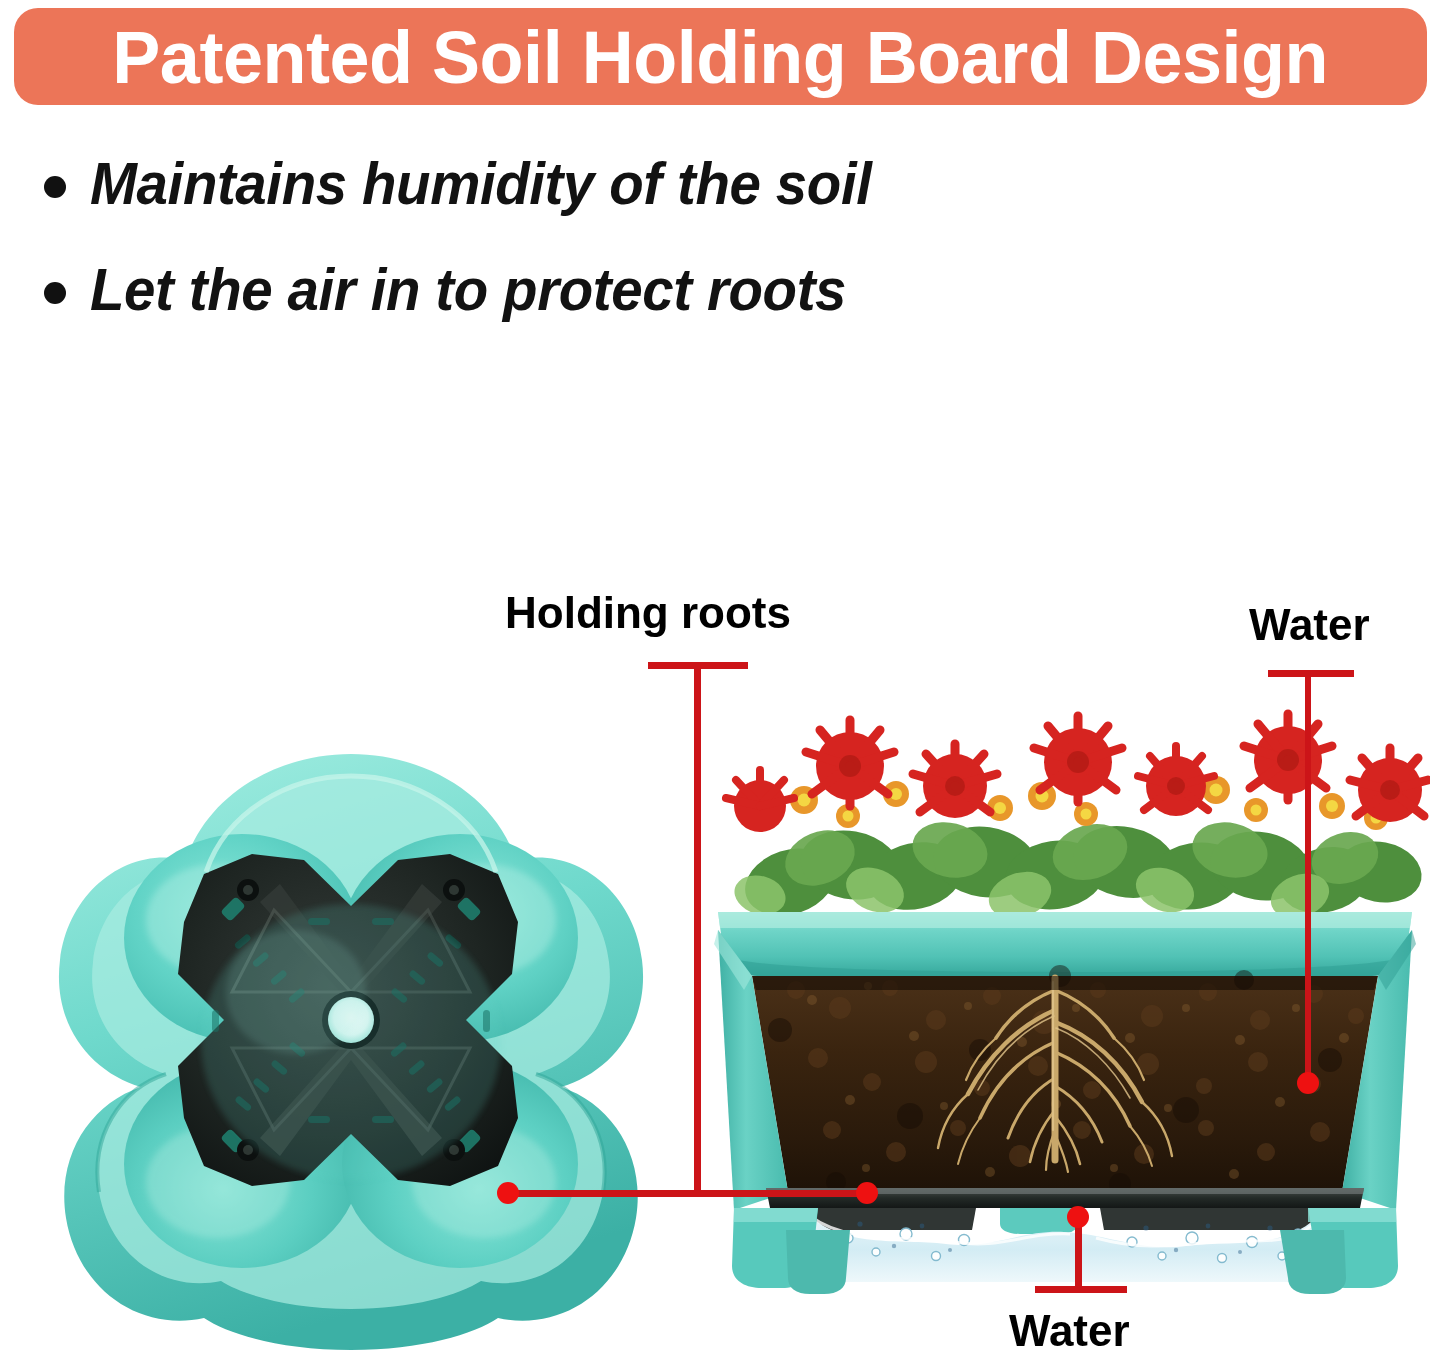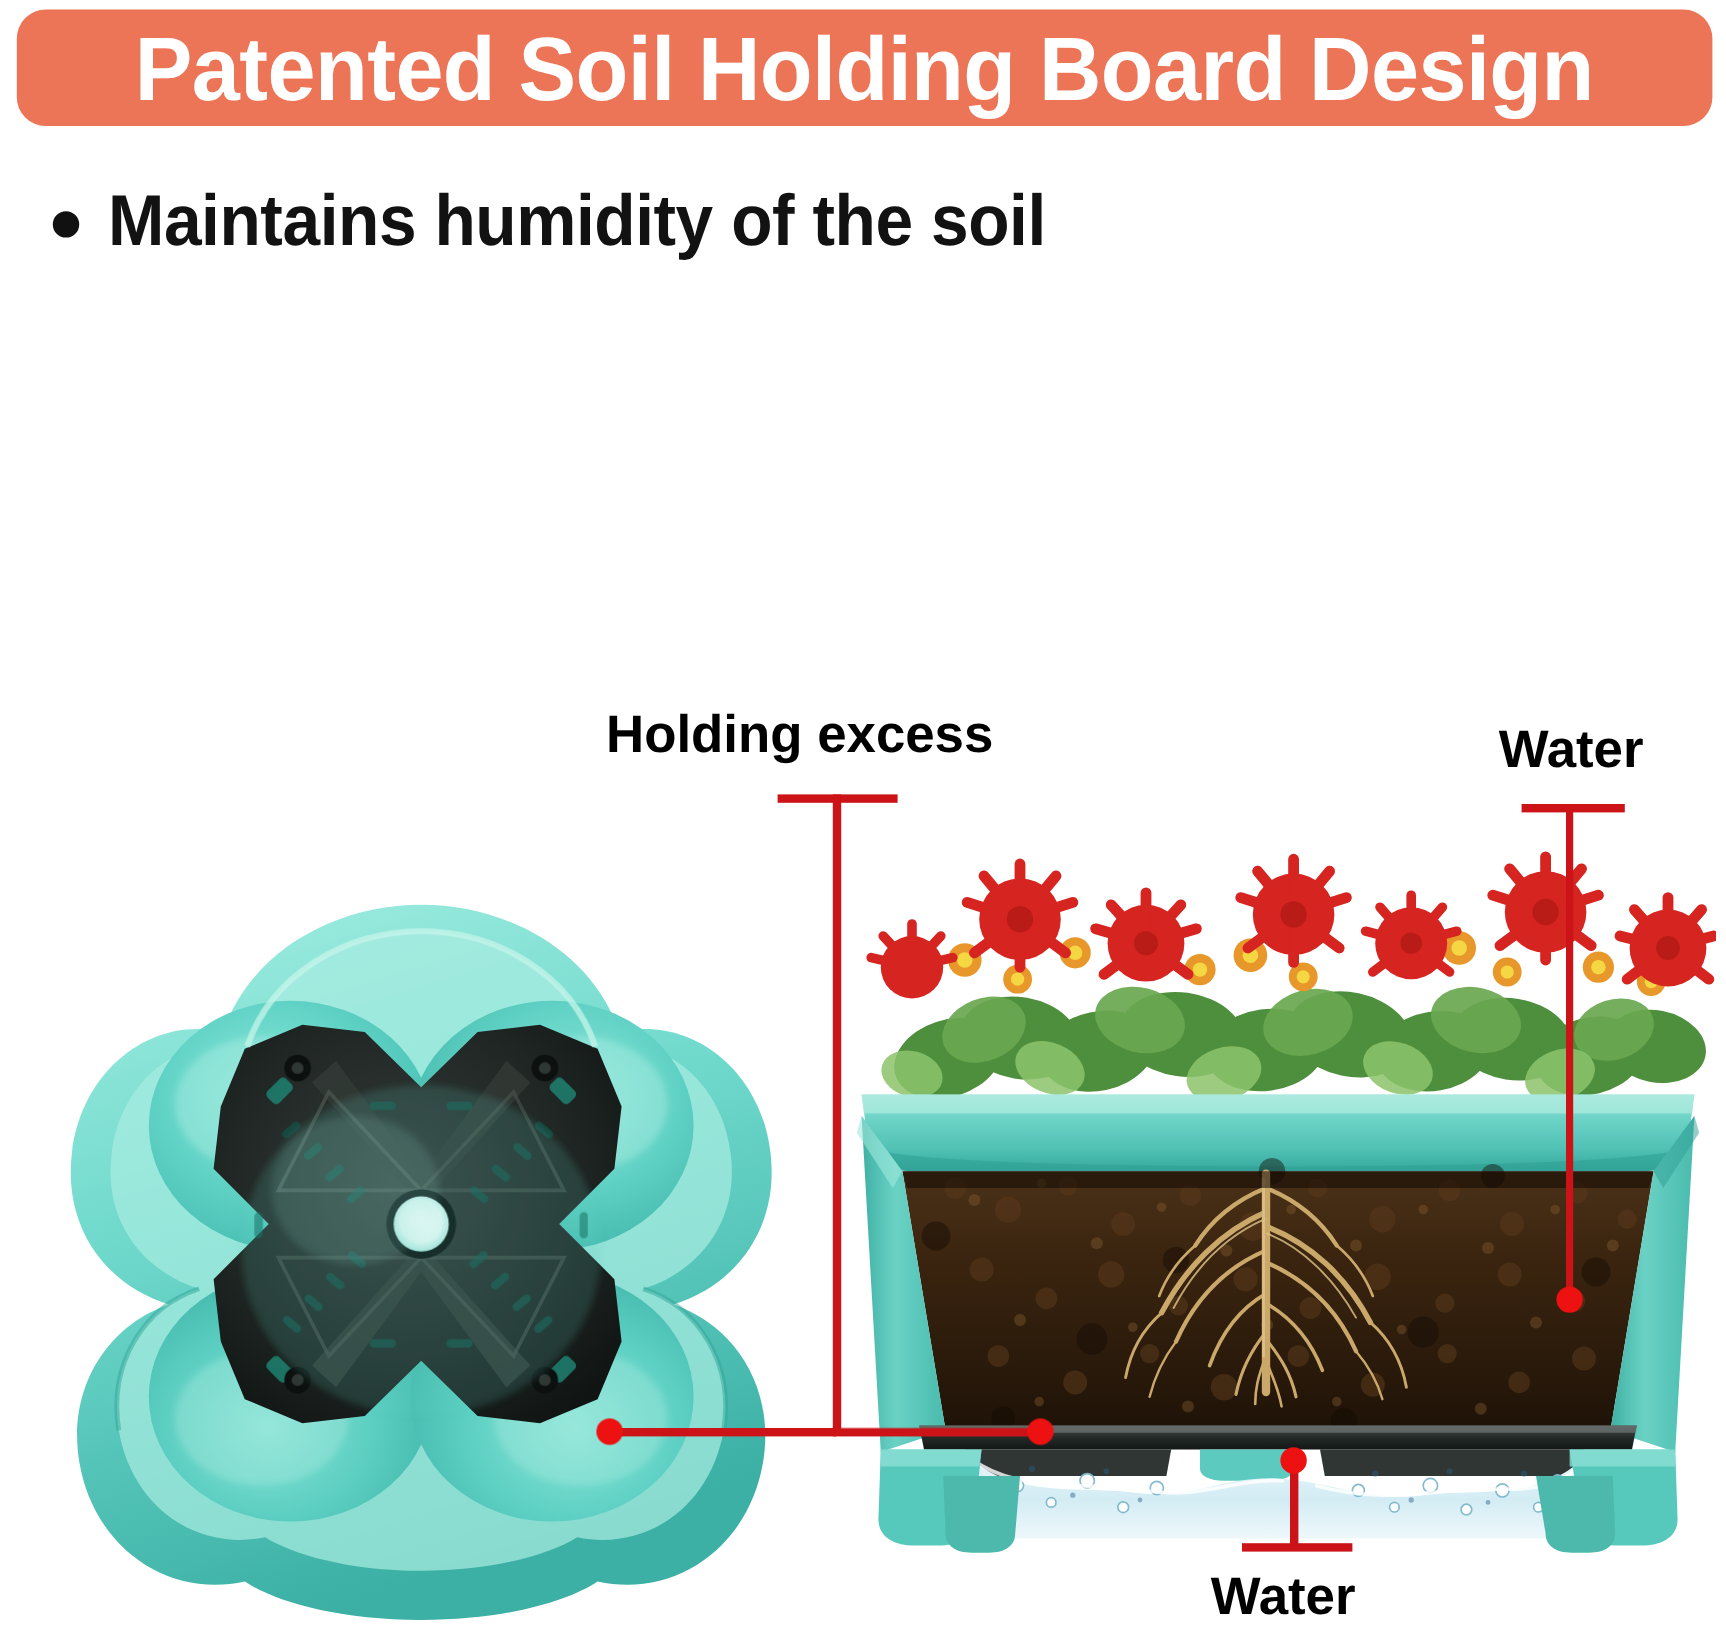--- a/index.html
+++ b/index.html
@@ -42,20 +42,21 @@
     transform: scaleX(0.96);
     white-space: nowrap;
   }
 
   
   #bullets {
     position: absolute;
     left: 44px;
     top: 150px;
     width: 1100px;
+    font-style: italic;
   }
   .bullet-row {
     display: flex;
     align-items: flex-start;
     height: 106px;
   }
   .bullet-dot {
     flex: 0 0 auto;
     width: 22px;
     height: 22px;
@@ -145,20 +146,24 @@
 <div id="page">
 
   <div id="banner">
     <div id="banner-title">Patented Soil Holding Board Design</div>
   </div>
 
   <div id="bullets">
     <div class="bullet-row">
       <span class="bullet-dot"></span>
       <span class="bullet-text">Maintains humidity of the soil</span>
+    </div>
+    <div class="bullet-row">
+      <span class="bullet-dot"></span>
+      <span class="bullet-text">Let the air in to protect roots</span>
     </div>
   </div>
 
   <svg id="planter-top" viewBox="0 0 610 620">
     <defs>
       <radialGradient id="lobeGradTL" cx="42%" cy="38%" r="68%">
         <stop offset="0%" stop-color="#8ce8da"></stop>
         <stop offset="55%" stop-color="#61d3c6"></stop>
         <stop offset="100%" stop-color="#45bcb0"></stop>
       </radialGradient>
@@ -681,19 +686,19 @@
   <div class="rdot" id="hb-dot-right"></div>
 
   <div class="rline" id="soil-tbar"></div>
   <div class="rline" id="soil-vert"></div>
   <div class="rdot" id="soil-dot"></div>
 
   <div class="rline" id="water-tbar"></div>
   <div class="rline" id="water-vert"></div>
   <div class="rdot" id="water-dot"></div>
 
-  <div class="callout-label" id="label-holding-board">Holding excess</div>
+  <div class="callout-label" id="label-holding-board">Holding roots</div>
 
   <div class="callout-label" id="label-soil">Water</div>
 
   <div class="callout-label" id="label-water">Water</div>
 
 </div>
 
 </body></html>

